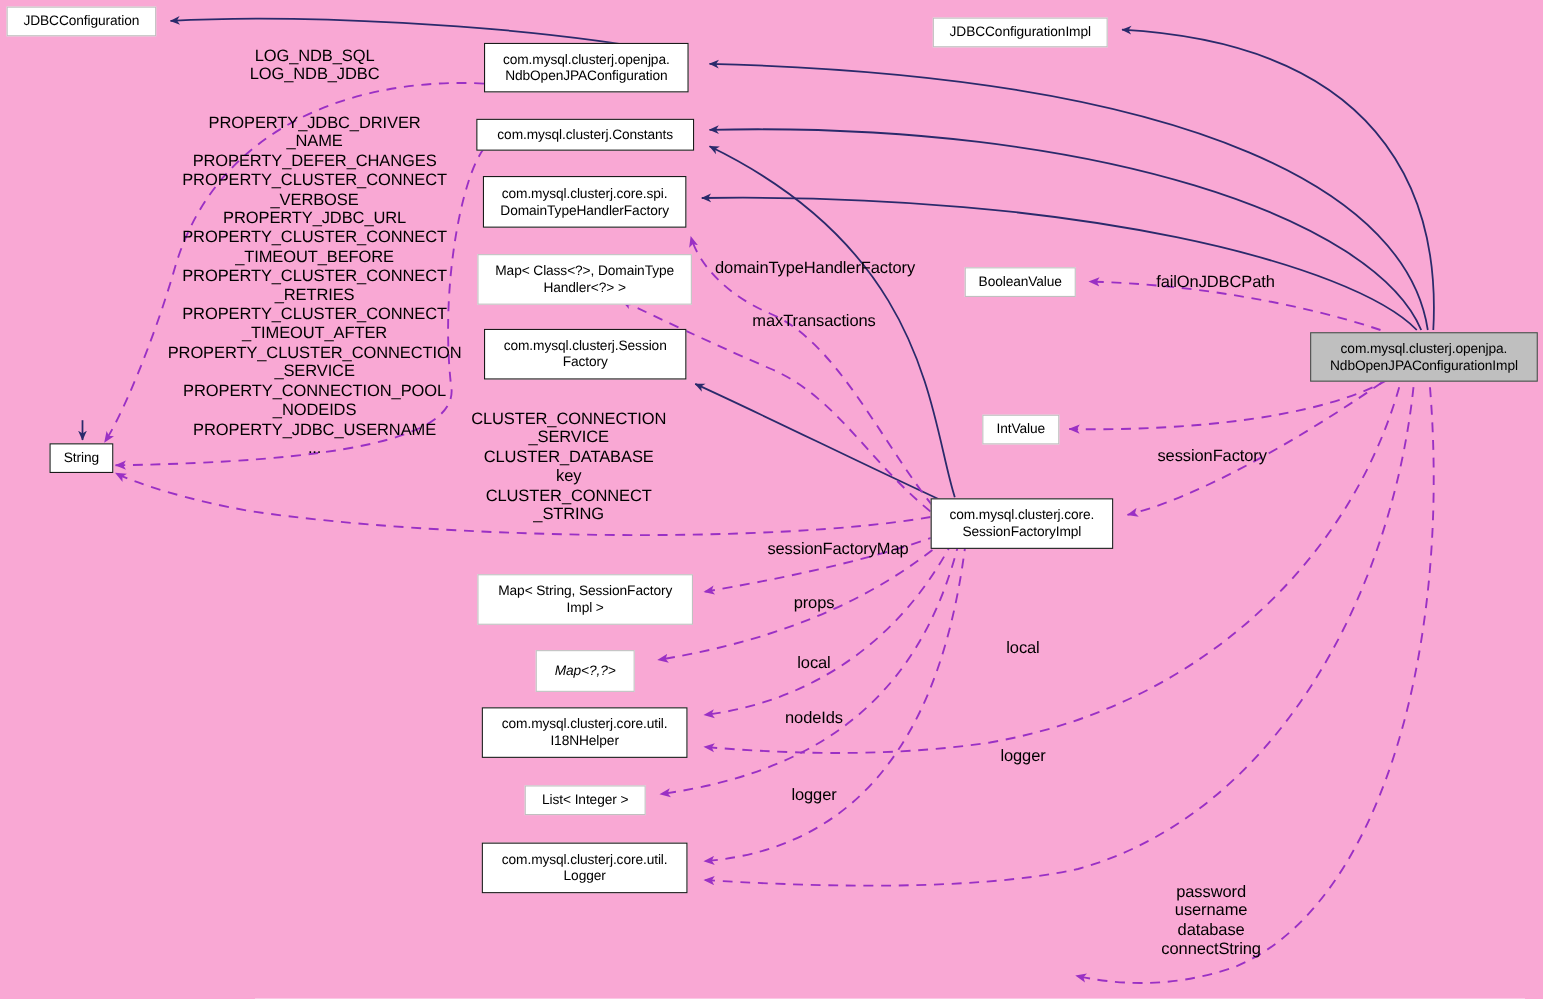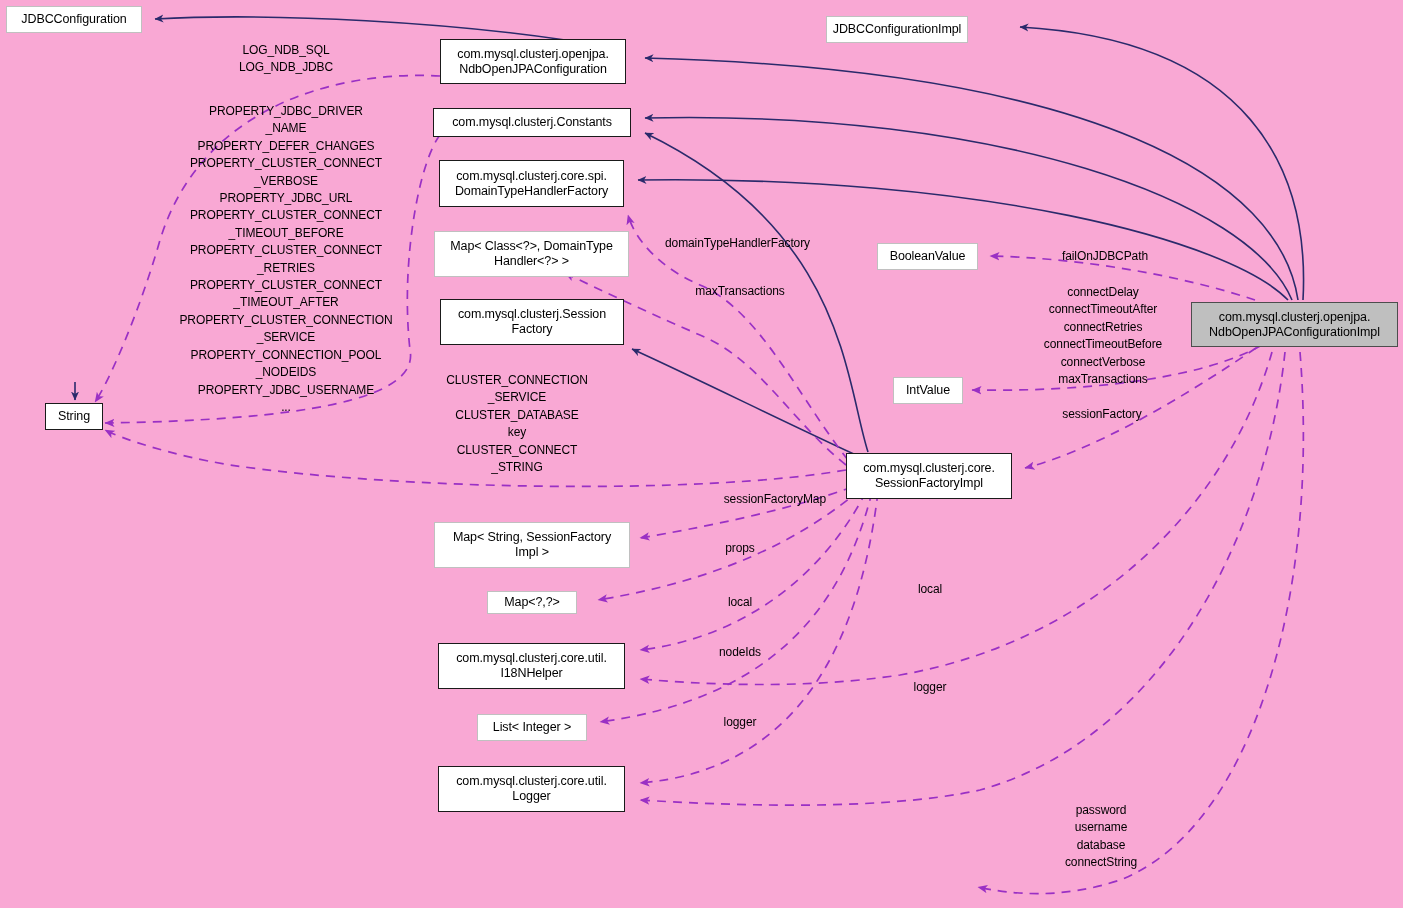--- a/index.html
+++ b/index.html
@@ -43,21 +43,21 @@
   }
   .node.thick {
     border: 1.5px solid #1a1a1a;
   }
   .node.current {
     border: 1.5px solid #4d4d4d;
     background: #bfbfbf;
   }
   .edge-label {
     position: absolute;
-    font-size: 12px;
+    font-size: 15px;
     line-height: 17.4px;
     color: #000000;
     text-align: center;
     white-space: pre-line;
     letter-spacing: -0.1px;
   }
 </style>
 </head>
 <body>
 
@@ -133,21 +133,21 @@
 
   <div class="node thin" style="left:6px; top:6px; width:136px; height:27px;">
     <span>JDBCConfiguration</span>
   </div>
 
   <div class="node thick" style="left:440px; top:39px; width:186px; height:45px;">
     <span>com.mysql.clusterj.openjpa.
 NdbOpenJPAConfiguration</span>
   </div>
 
-  <div class="node thin" style="left:826px; top:16px; width:142px; height:27px;justify-content:center;">
+  <div class="node thin" style="left:848px; top:16px; width:159px; height:27px;justify-content:center;">
     <span>JDBCConfigurationImpl</span>
   </div>
 
   <div class="node thick" style="left:433px; top:108px; width:198px; height:29px;">
     <span>com.mysql.clusterj.Constants</span>
   </div>
 
   <div class="node thin" style="left:434px; top:231px; width:195px; height:46px;">
     <span>Map&lt; Class&lt;?&gt;, DomainType
 Handler&lt;?&gt; &gt;</span>
@@ -183,21 +183,21 @@
   <div class="node current" style="left:1191px; top:302px; width:207px; height:45px;">
     <span>com.mysql.clusterj.openjpa.
 NdbOpenJPAConfigurationImpl</span>
   </div>
 
   <div class="node thin" style="left:434px; top:522px; width:196px; height:46px;">
     <span>Map&lt; String, SessionFactory
 Impl &gt;</span>
   </div>
 
-  <div class="node thin" style="left:487px; top:591px; width:90px; height:23px;">
+  <div class="node thin" style="left:487px; top:591px; width:90px; height:38px;font-style:italic;">
     <span>Map&lt;?,?&gt;</span>
   </div>
 
   <div class="node thick" style="left:438px; top:643px; width:187px; height:46px;">
     <span>com.mysql.clusterj.core.util.
 I18NHelper</span>
   </div>
 
   <div class="node thin" style="left:477px; top:714px; width:110px; height:27px;">
     <span>List&lt; Integer &gt;</span>
@@ -240,26 +240,20 @@
 key
 CLUSTER_CONNECT
 _STRING</div>
 
   <div class="edge-label" style="left:650px; top:235px; width:175px;">domainTypeHandlerFactory</div>
 
   <div class="edge-label" style="left:666px; top:283px; width:148px;">maxTransactions</div>
 
   <div class="edge-label" style="left:1035px; top:248px; width:140px;">failOnJDBCPath</div>
 
-  <div class="edge-label" style="left:1005px; top:284px; width:196px;">connectDelay
-connectTimeoutAfter
-connectRetries
-connectTimeoutBefore
-connectVerbose
-maxTransactions</div>
 
   <div class="edge-label" style="left:1041px; top:406px; width:122px;">sessionFactory</div>
 
   <div class="edge-label" style="left:674px; top:491px; width:152px;text-align:right;">sessionFactoryMap</div>
 
   <div class="edge-label" style="left:700px; top:540px; width:80px;">props</div>
 
   <div class="edge-label" style="left:700px; top:594px; width:80px;">local</div>
 
   <div class="edge-label" style="left:890px; top:581px; width:80px;">local</div>

